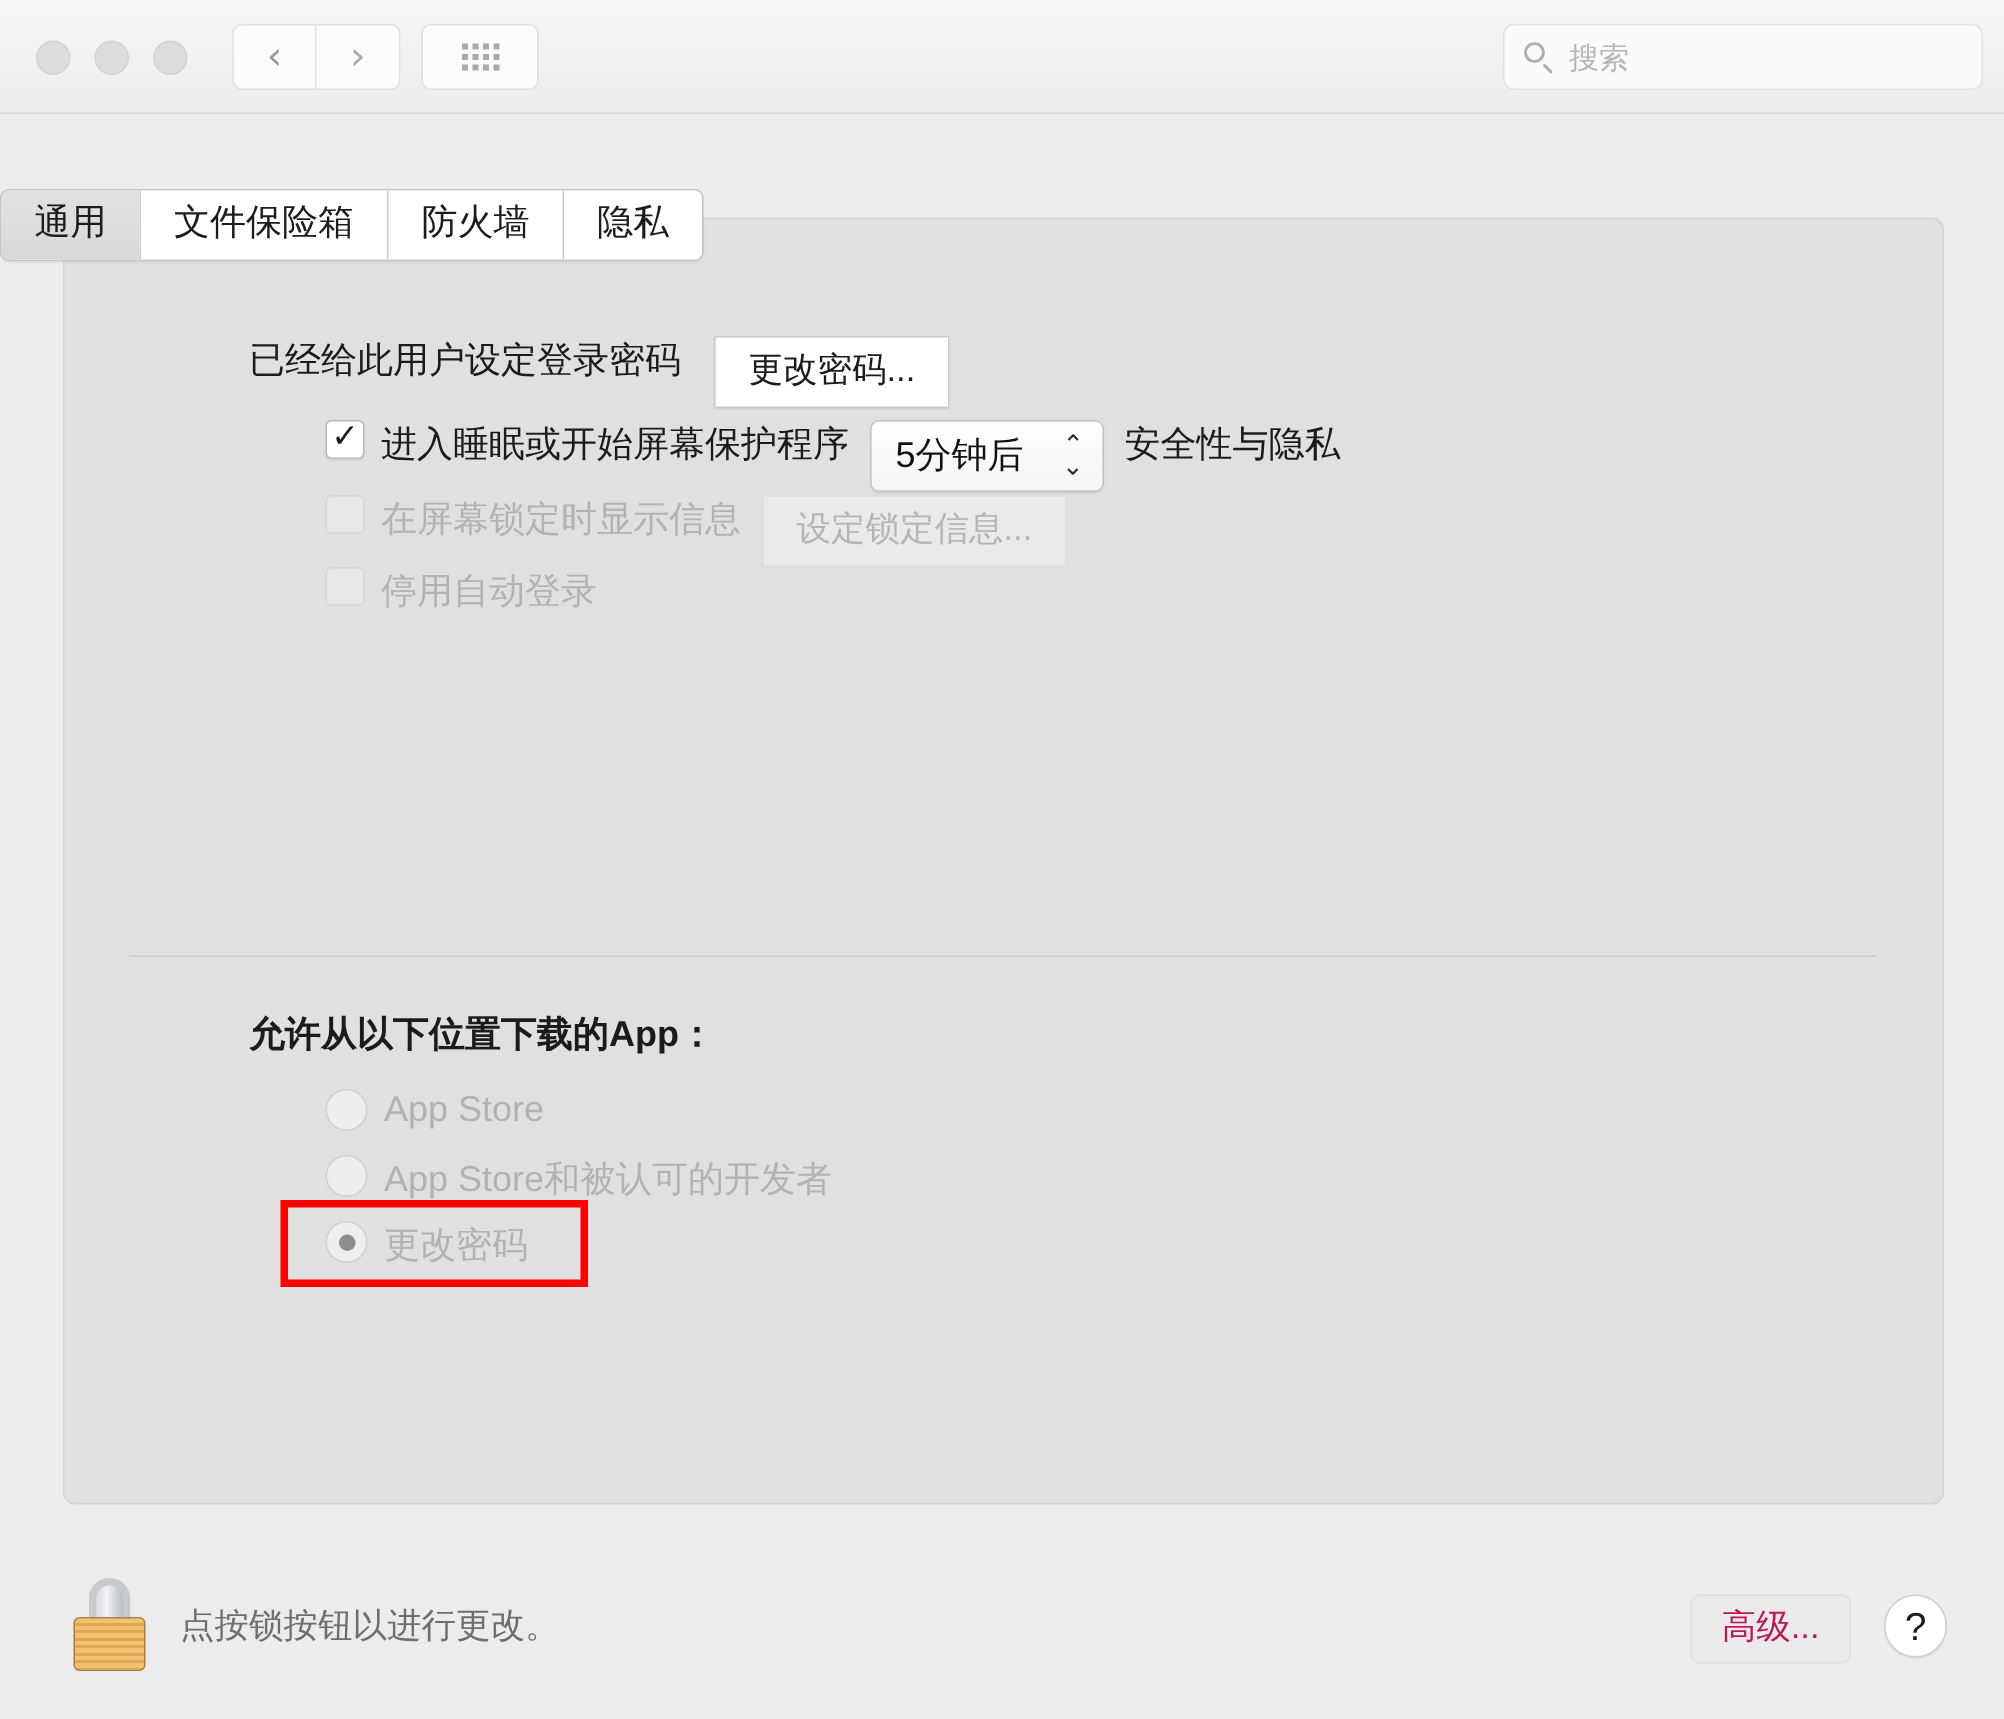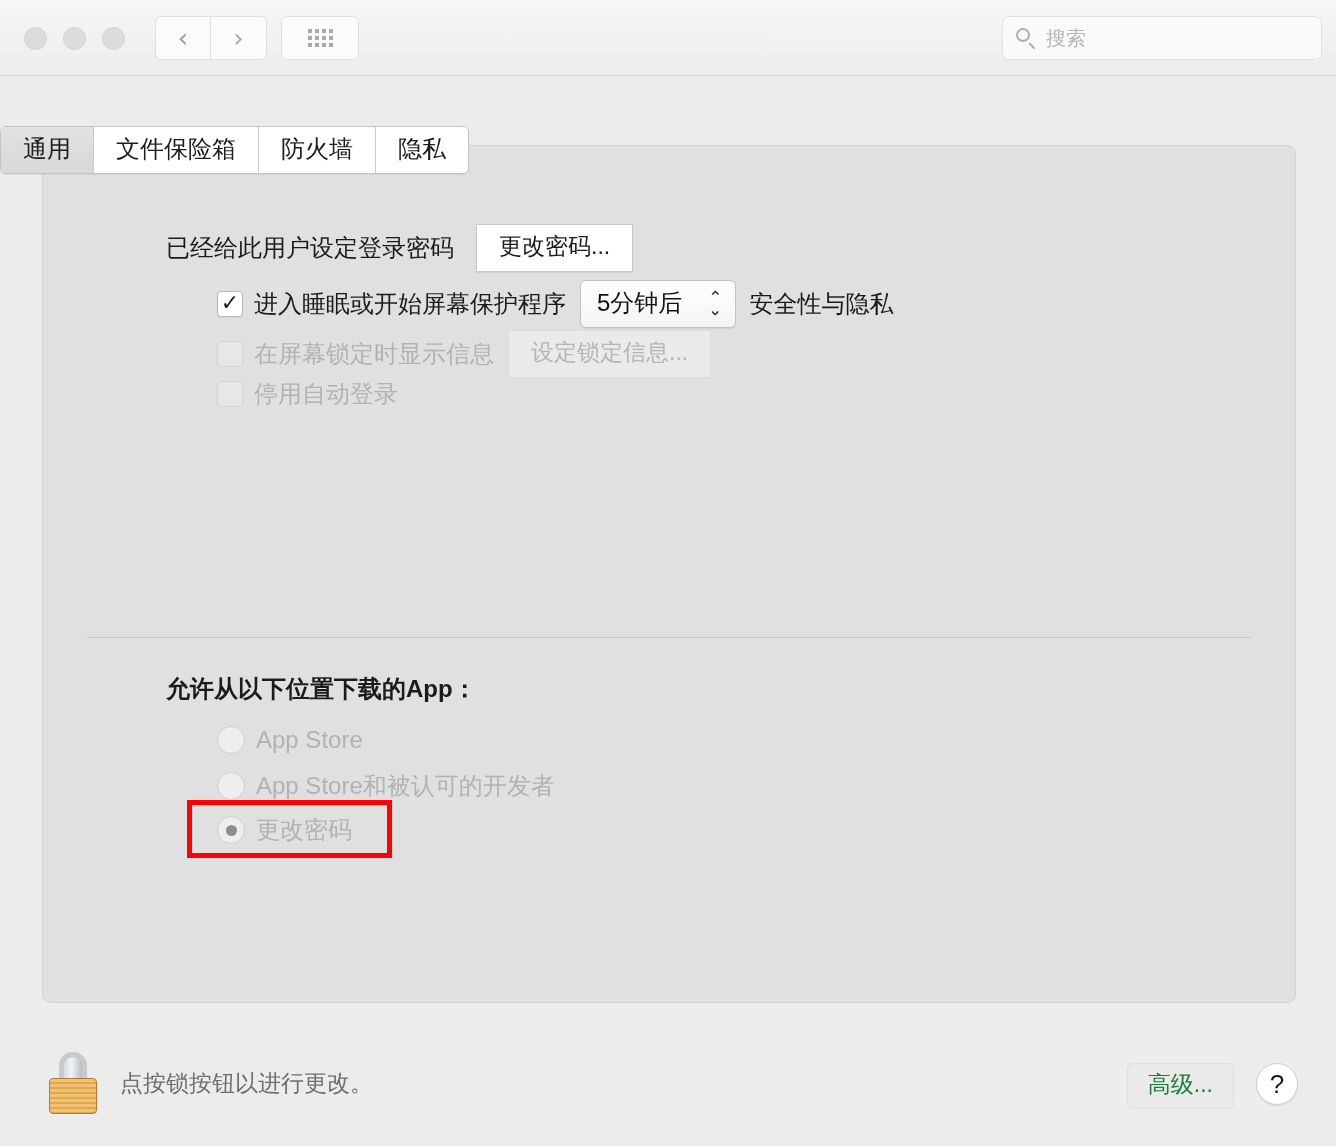--- a/index.html
+++ b/index.html
@@ -181,21 +181,21 @@
     background: #e0e0e0;
     border: 1px solid #d3d3d3;
     border-radius: 8px;
     box-sizing: border-box;
   }
 
   
   .row {
     position: absolute;
     display: flex;
-    align-items: center;
+    align-items: flex-start;
   }
   .lbl {
     font-size: 24px;
     color: #1b1b1b;
     white-space: nowrap;
   }
   .lbl.disabled { color: #b2b2b2; }
 
   
   .btn {
@@ -354,21 +354,21 @@
     top: 1068px;
     font-size: 23px;
     color: #6e6e6e;
     text-align: center;
   }
   .adv-btn {
     position: absolute;
     right: 102px;
     top: 1063px;
     font-size: 23px;
-    color: #15803d;
+    color: #be185d;
     background: #eaeaea;
     border: 1px solid #dedede;
     border-radius: 6px;
     padding: 7px 20px 9px;
     line-height: 1.2;
   }
   .help-btn {
     position: absolute;
     right: 38px;
     top: 1063px;

